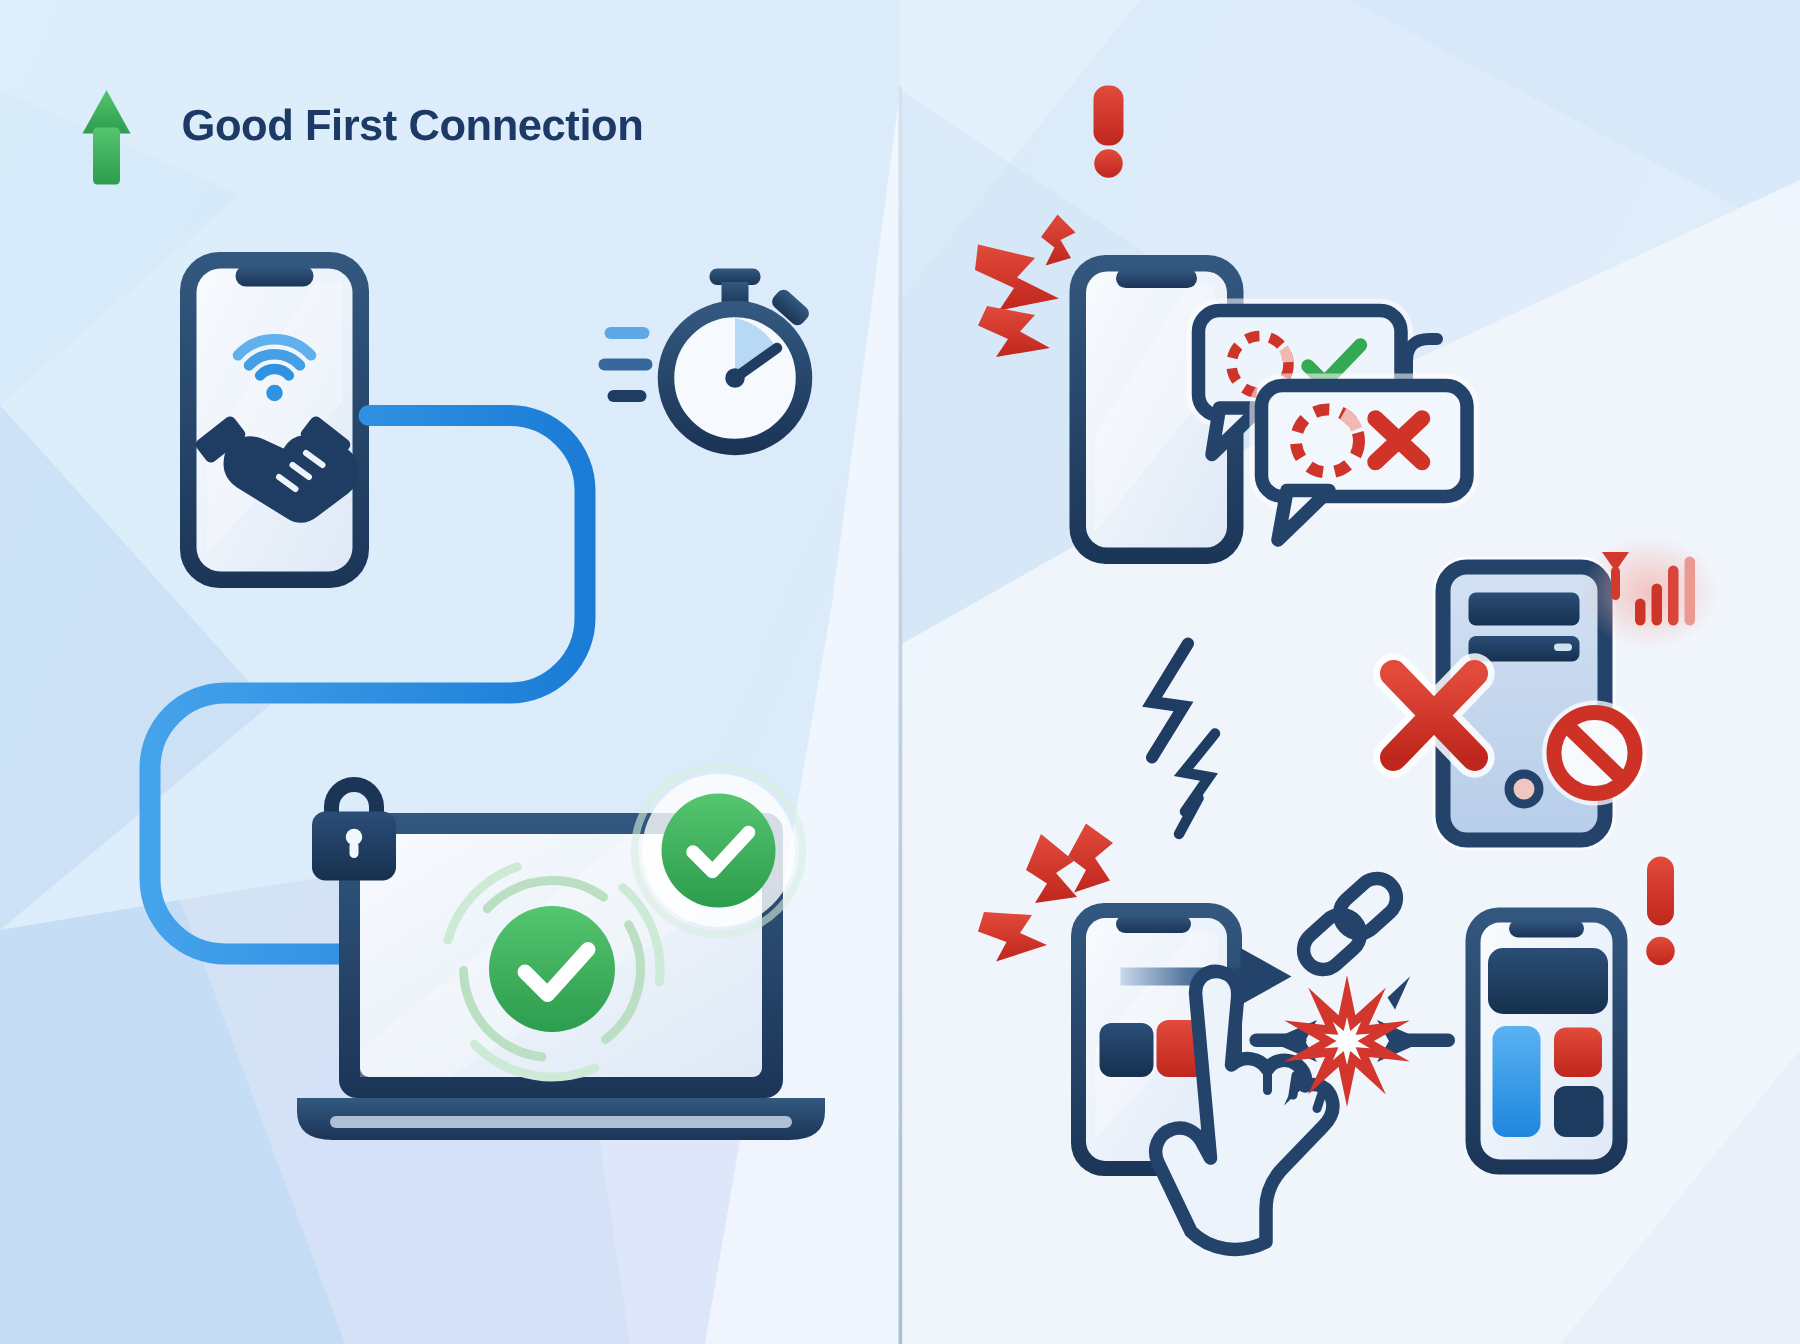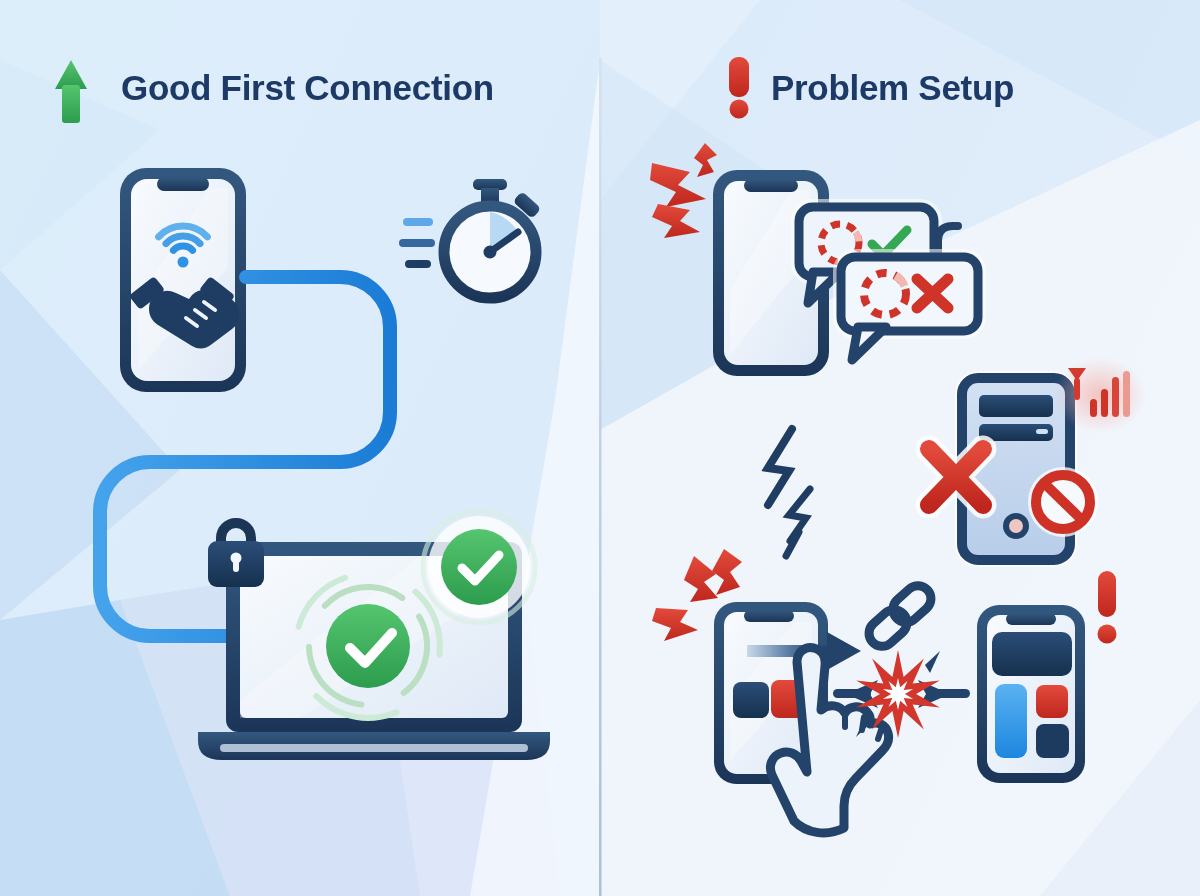--- a/index.html
+++ b/index.html
@@ -6,21 +6,21 @@
   body{
     width:1200px;height:896px;overflow:hidden;
     font-family:"Liberation Sans", sans-serif;
     background:linear-gradient(115deg,#ddeefb 0%,#dcebfa 45%,#e3edfa 100%);
     position:relative;
   }
   .stage{position:absolute;left:0;top:0;width:1200px;height:896px;}
   .panel-title{
     position:absolute;
     font-weight:700;
-    font-size:35px;
+    font-size:29px;
     letter-spacing:-0.3px;
     color:#1d3a66;
     white-space:nowrap;
   }
   .panel-title.left{left:121px;top:68px;}
   .panel-title.right{left:771px;top:68px;}
 </style>
 </head>
 <body>
 
@@ -305,15 +305,14 @@
 
   <g>
     <rect x="1098" y="571" width="18" height="46" rx="9" fill="url(#redG)"></rect>
     <circle cx="1107" cy="634" r="9.5" fill="url(#redG)"></circle>
   </g>
 
 </svg>
 
 
 <div class="panel-title left">Good First Connection</div>
-<div class="panel-title right">Problem Setup</div>
 
 </div>
 
 </body></html>

